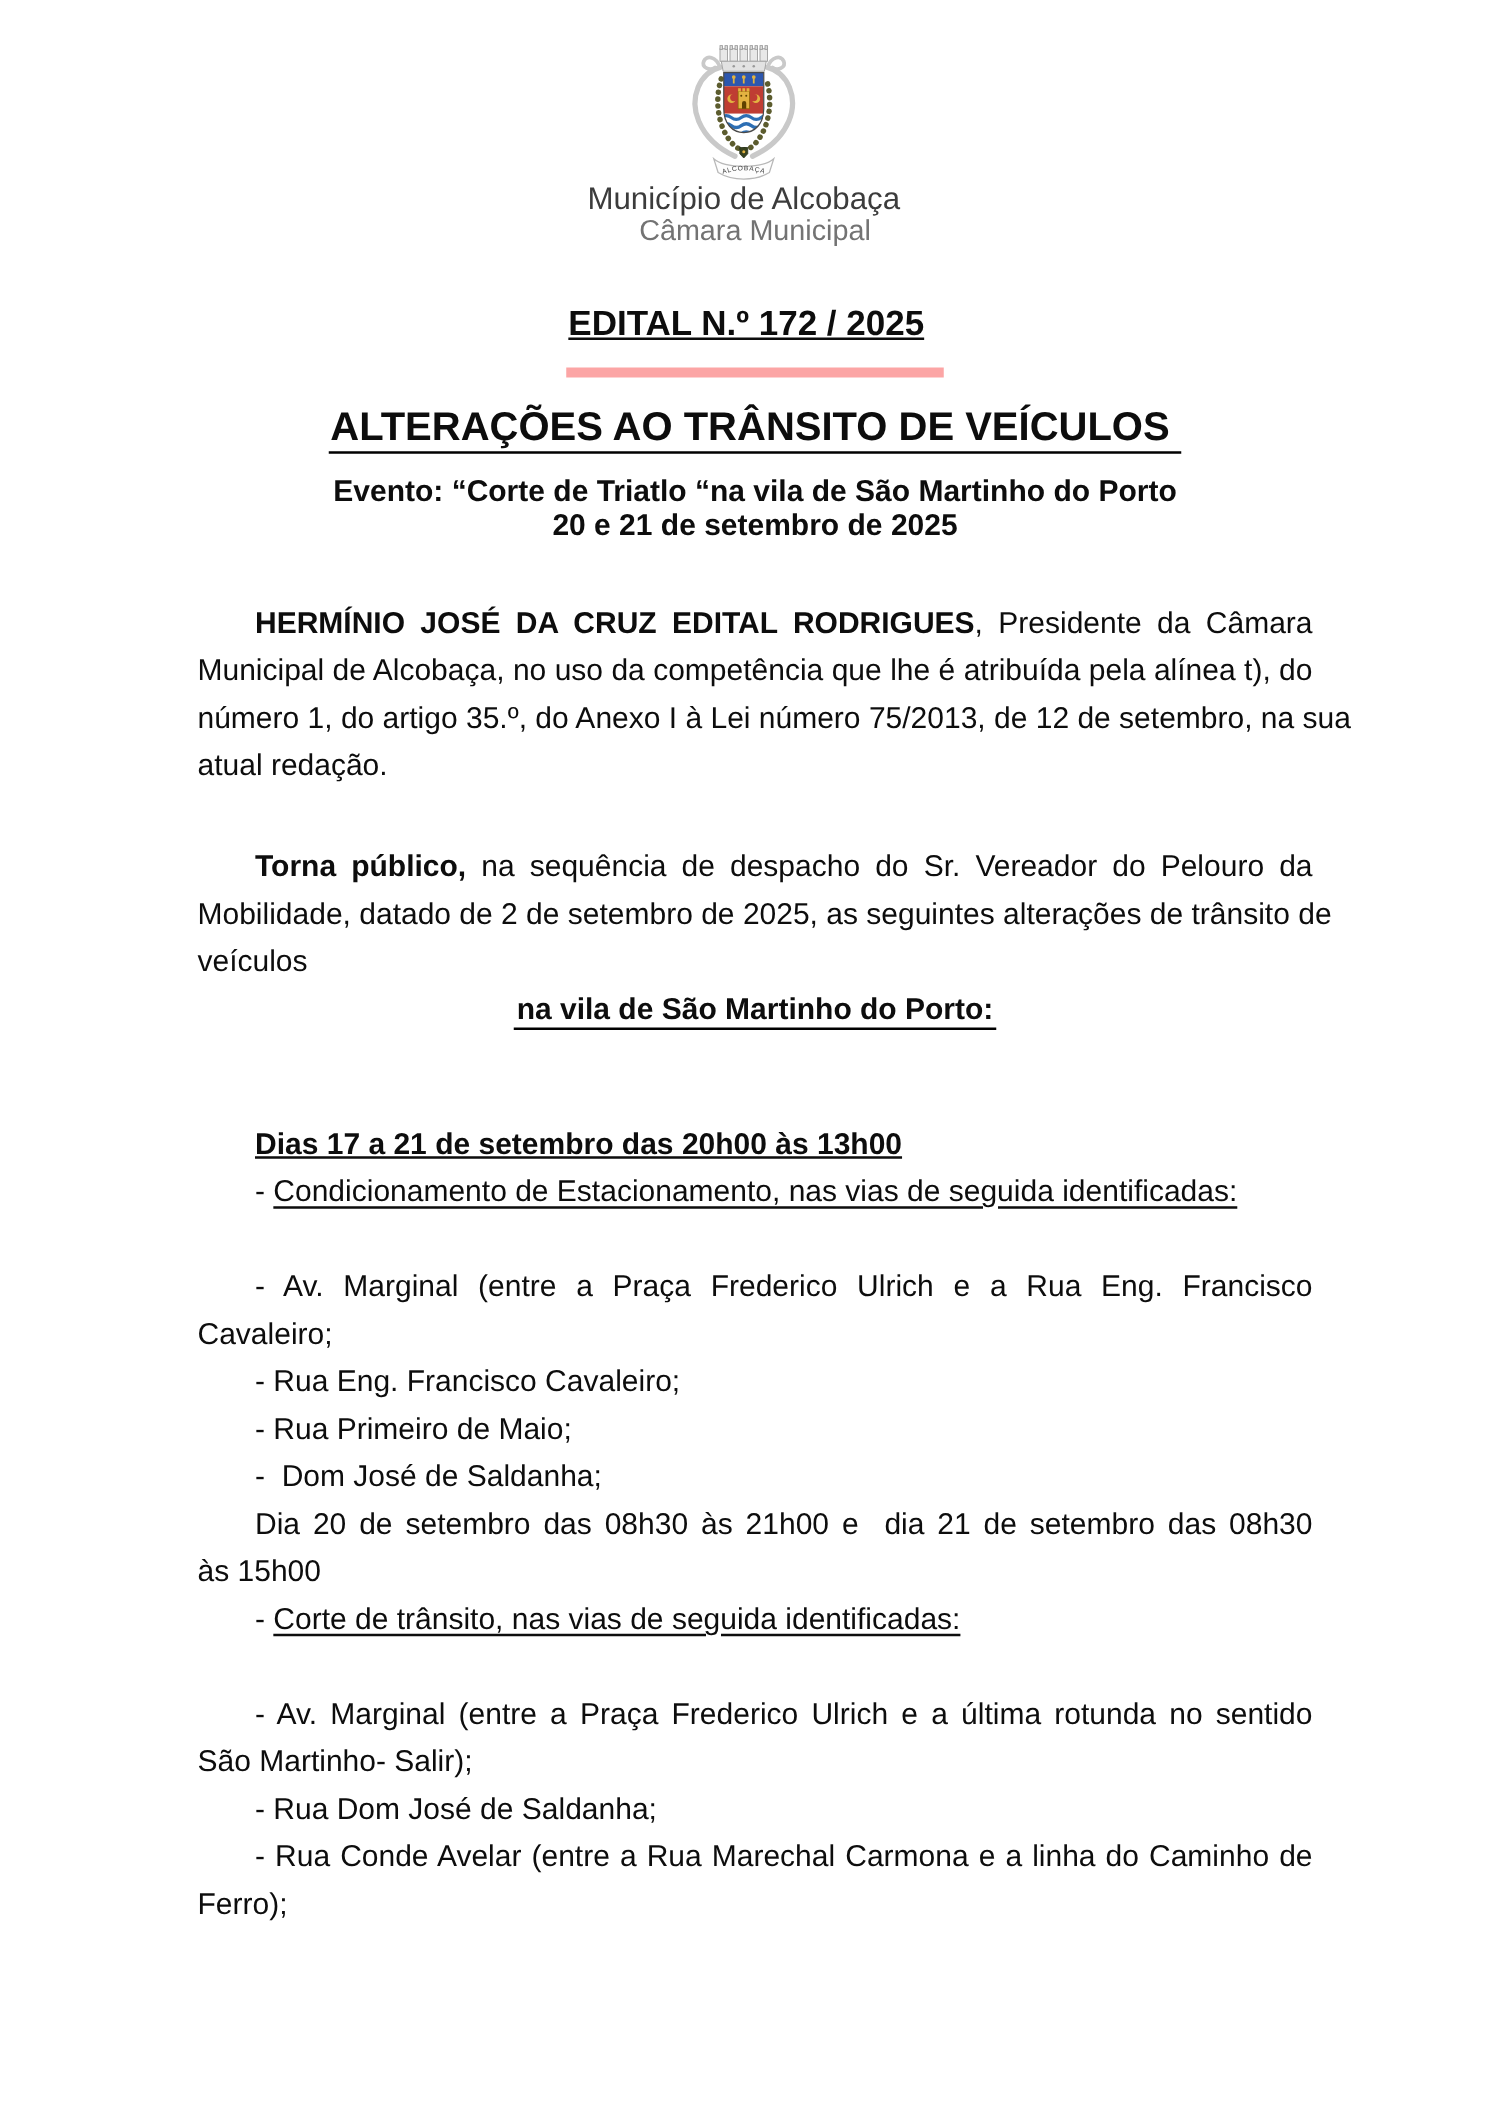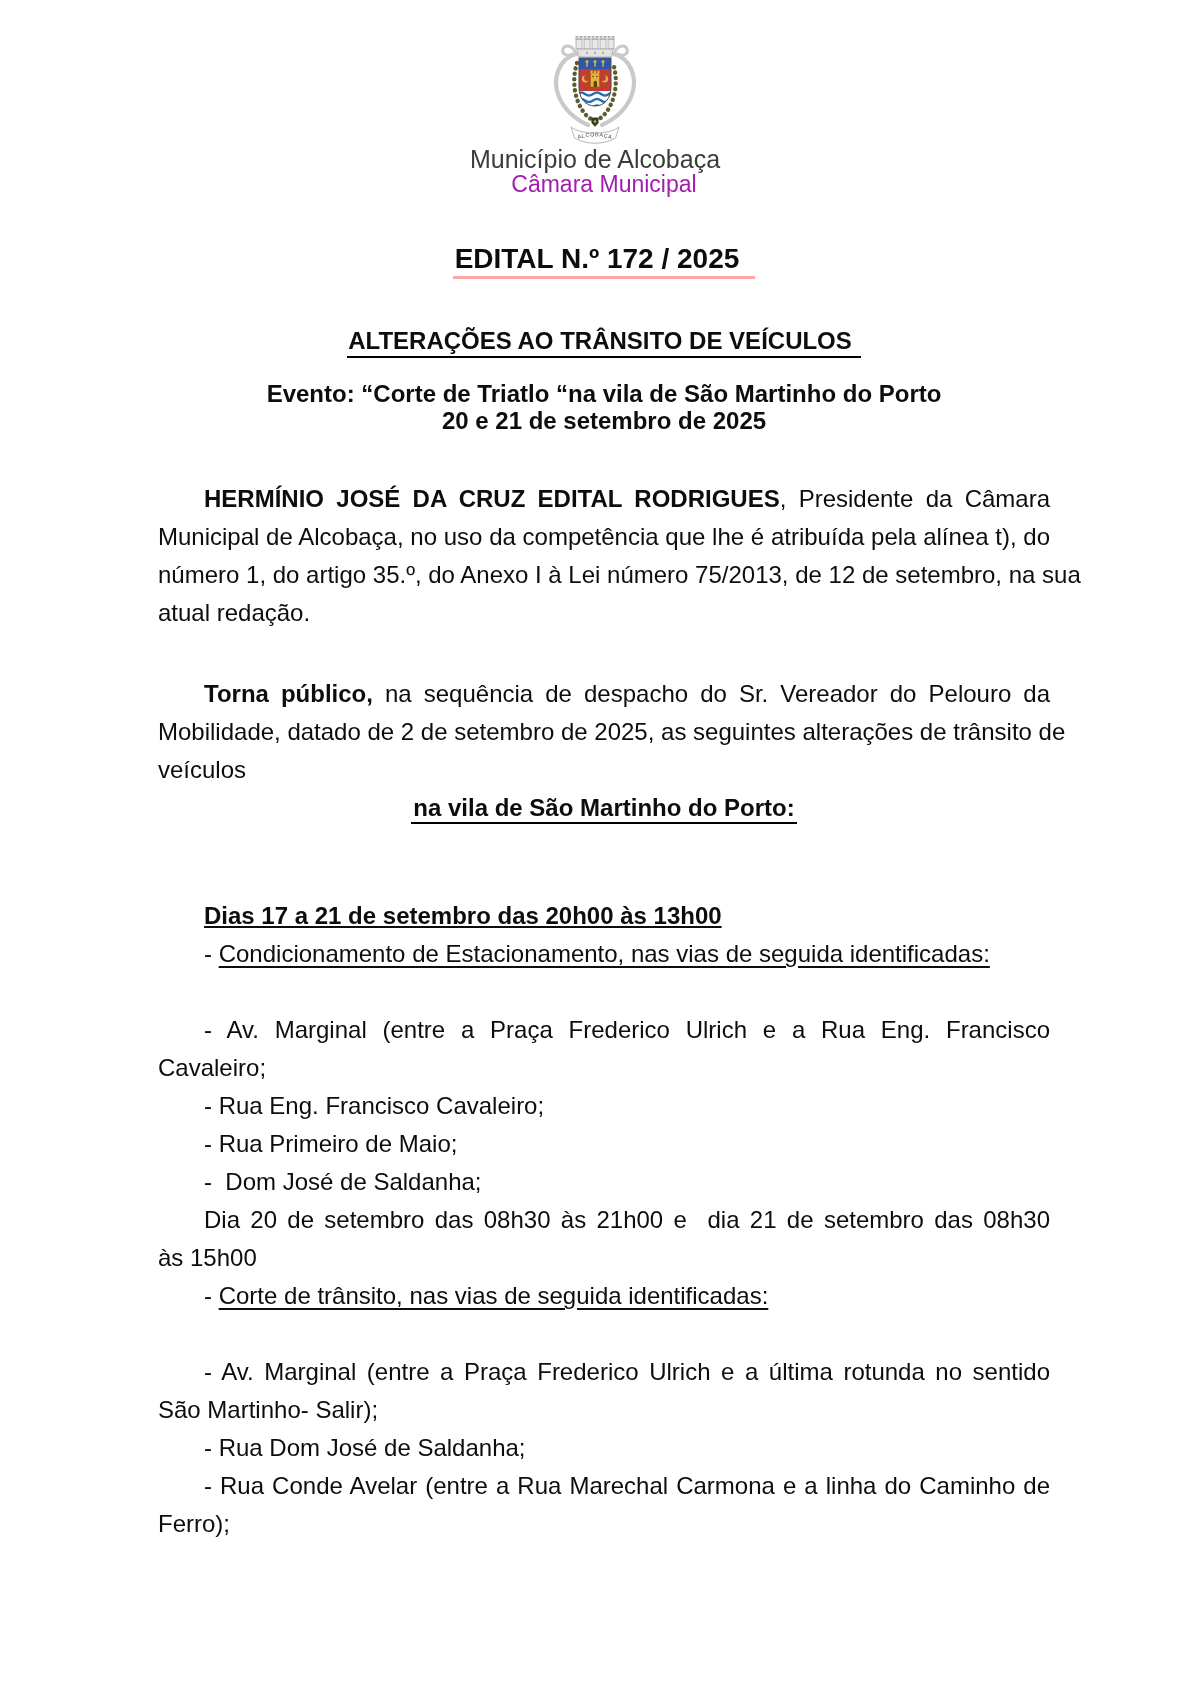--- a/index.html
+++ b/index.html
@@ -9,40 +9,40 @@
     height:1683px;
     background:#ffffff;
     font-family:"Liberation Sans", sans-serif;
     color:#0d0d0d;
     overflow:hidden;
   }
   
   .logo{ text-align:center; padding-top:18px; }
   .logo svg{ display:block; margin:0 auto; }
   .org-name{ font-size:25px; line-height:27px; color:#3c3c3c; text-align:center; }
-  .org-sub{ font-size:23px; line-height:23px; color:#a21caf; text-align:center;padding-left:18px; }
+  .org-sub{ font-size:23px; line-height:23px; color:#737373; text-align:center;padding-left:18px; }
 
   
   .content{
     margin-left:158px;
     width:892px;
     font-size:24px;
     line-height:38px;
   }
   .edital{
     margin:48px 0 0 0;
     font-size:28px;
     line-height:30px;
     font-weight:bold;
     text-align:center;
   }
-  .edital .uline{ border-bottom:3px solid #fca5a5; padding:0 16px 2px 2px; }
+  .edital .uline{ border-bottom:8px solid #fca5a5; padding:0 16px 20px 2px;text-decoration:underline; }
   .subject{
     margin-top:54px;
-    font-size:24px;
+    font-size:32px;
     line-height:26px;
     font-weight:bold;
     text-align:center;
   }
   .subject .uline{ border-bottom:2px solid #000; padding:0 9px 2px 1px; }
   .event{
     margin-top:26px;
     font-weight:bold;
     line-height:27px;
     text-align:center;

